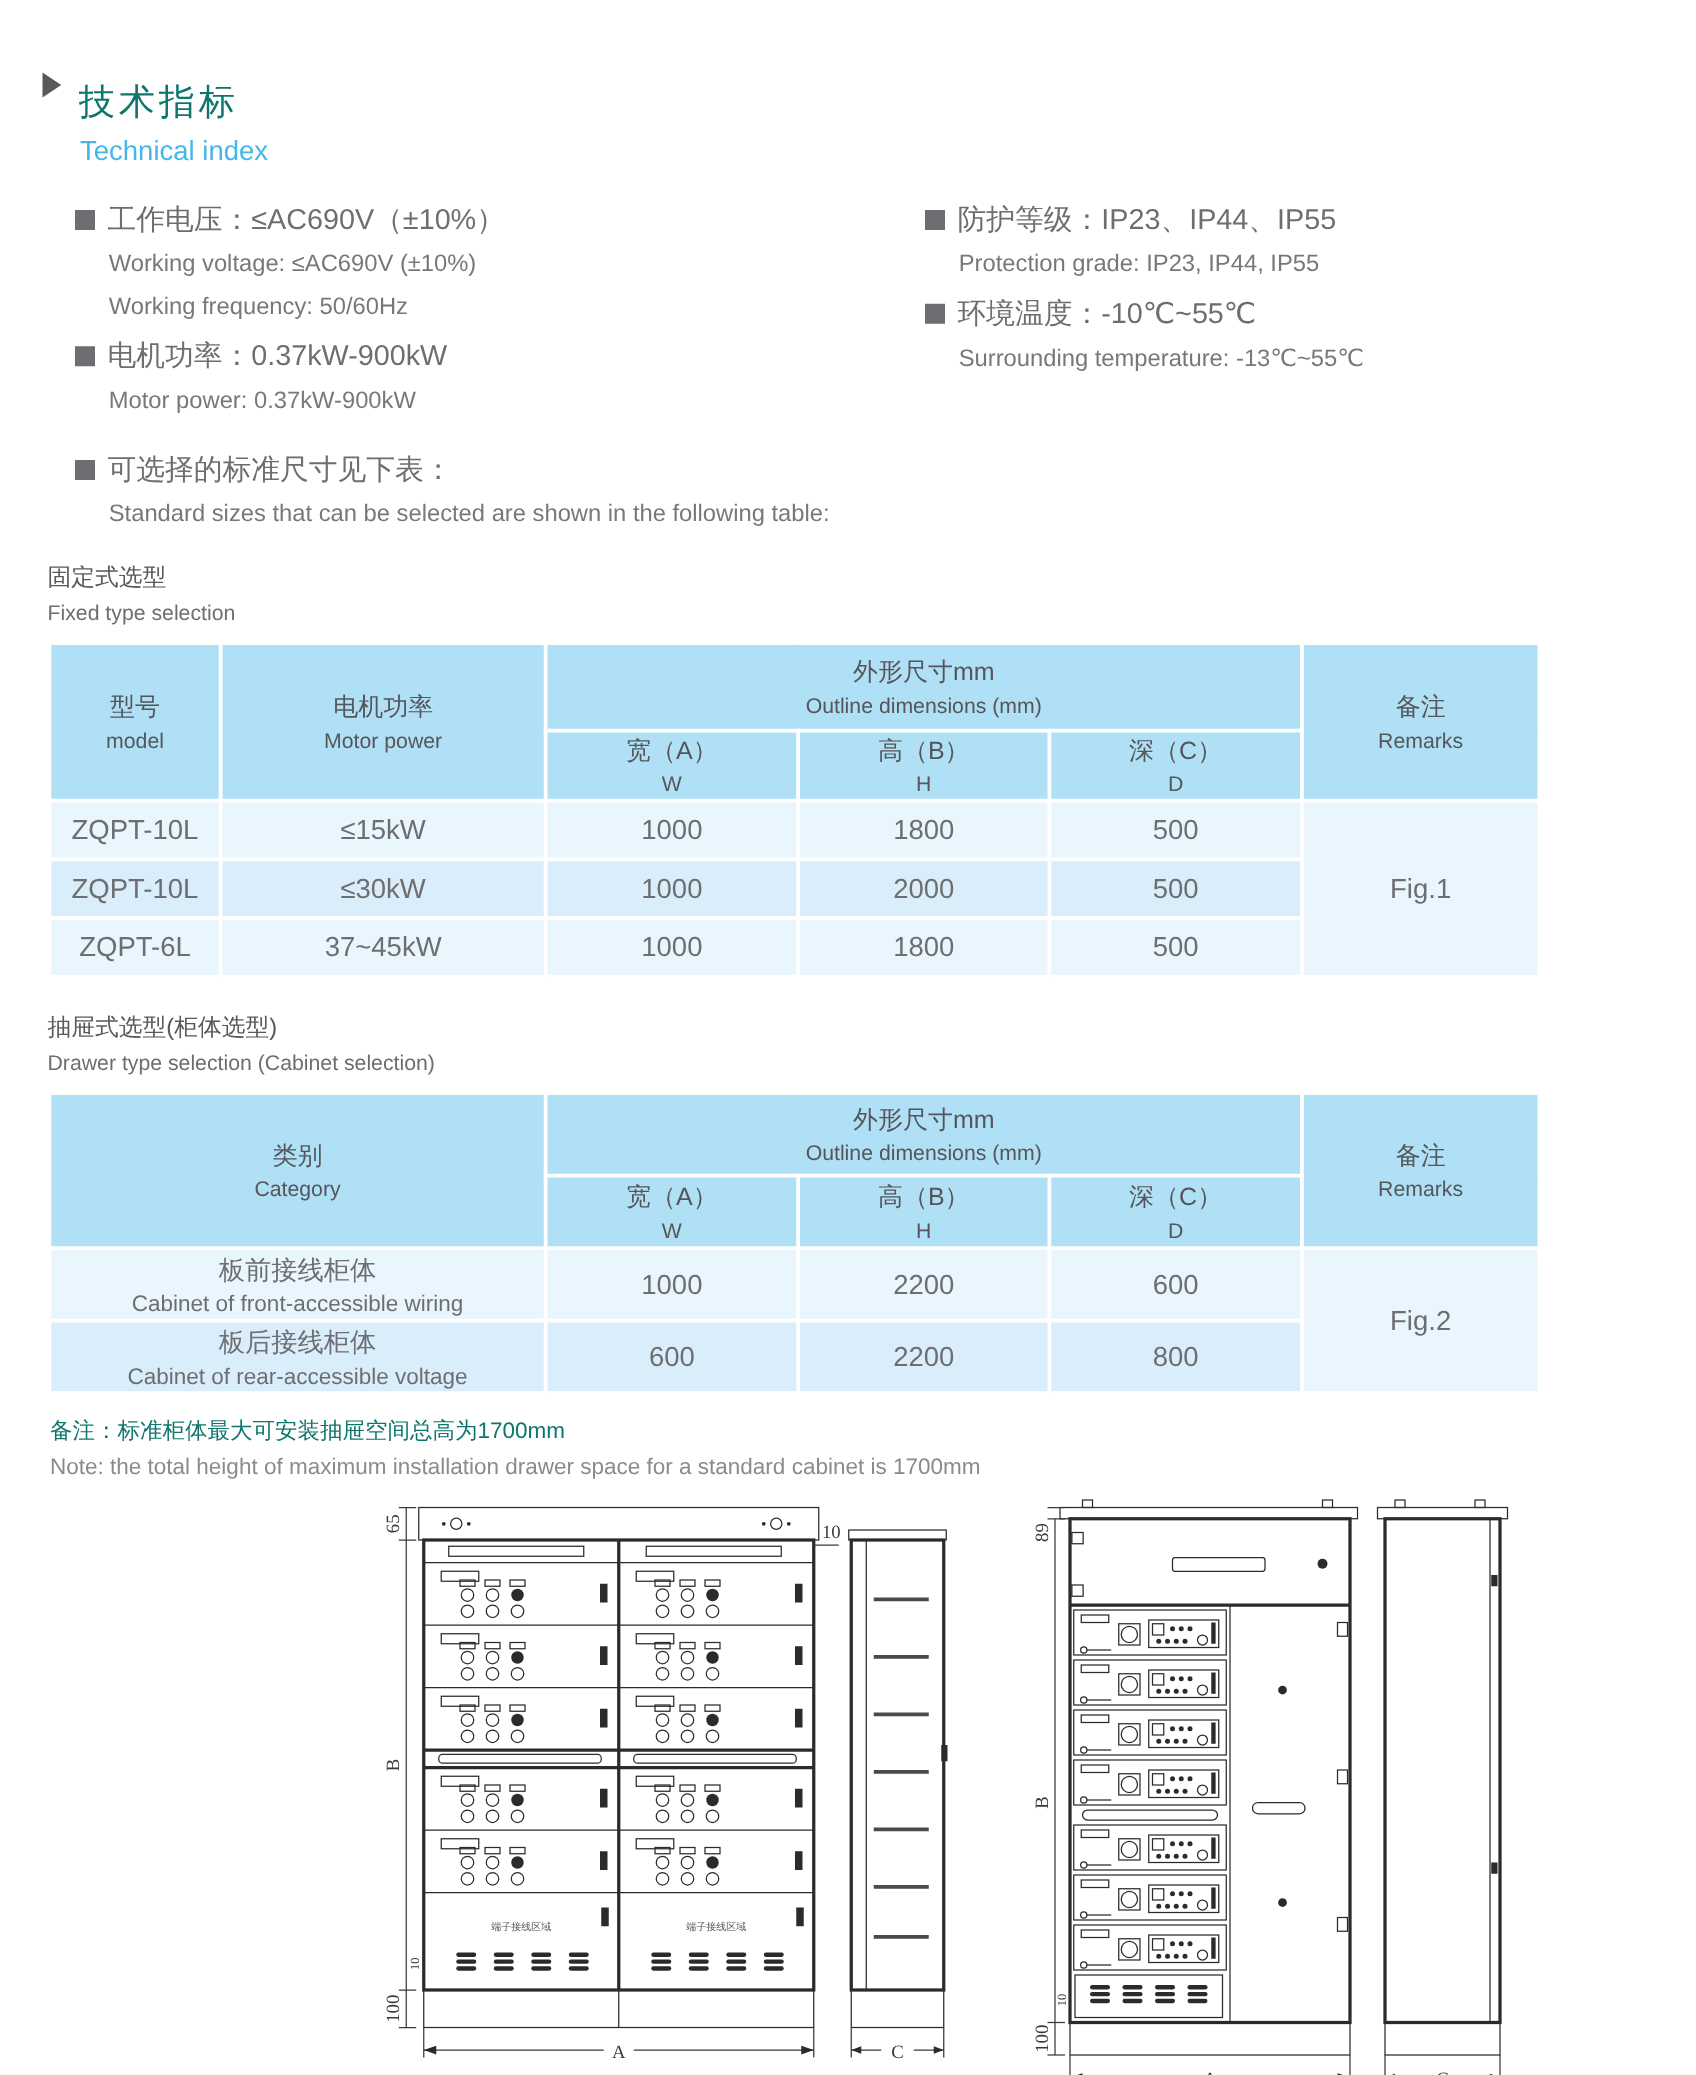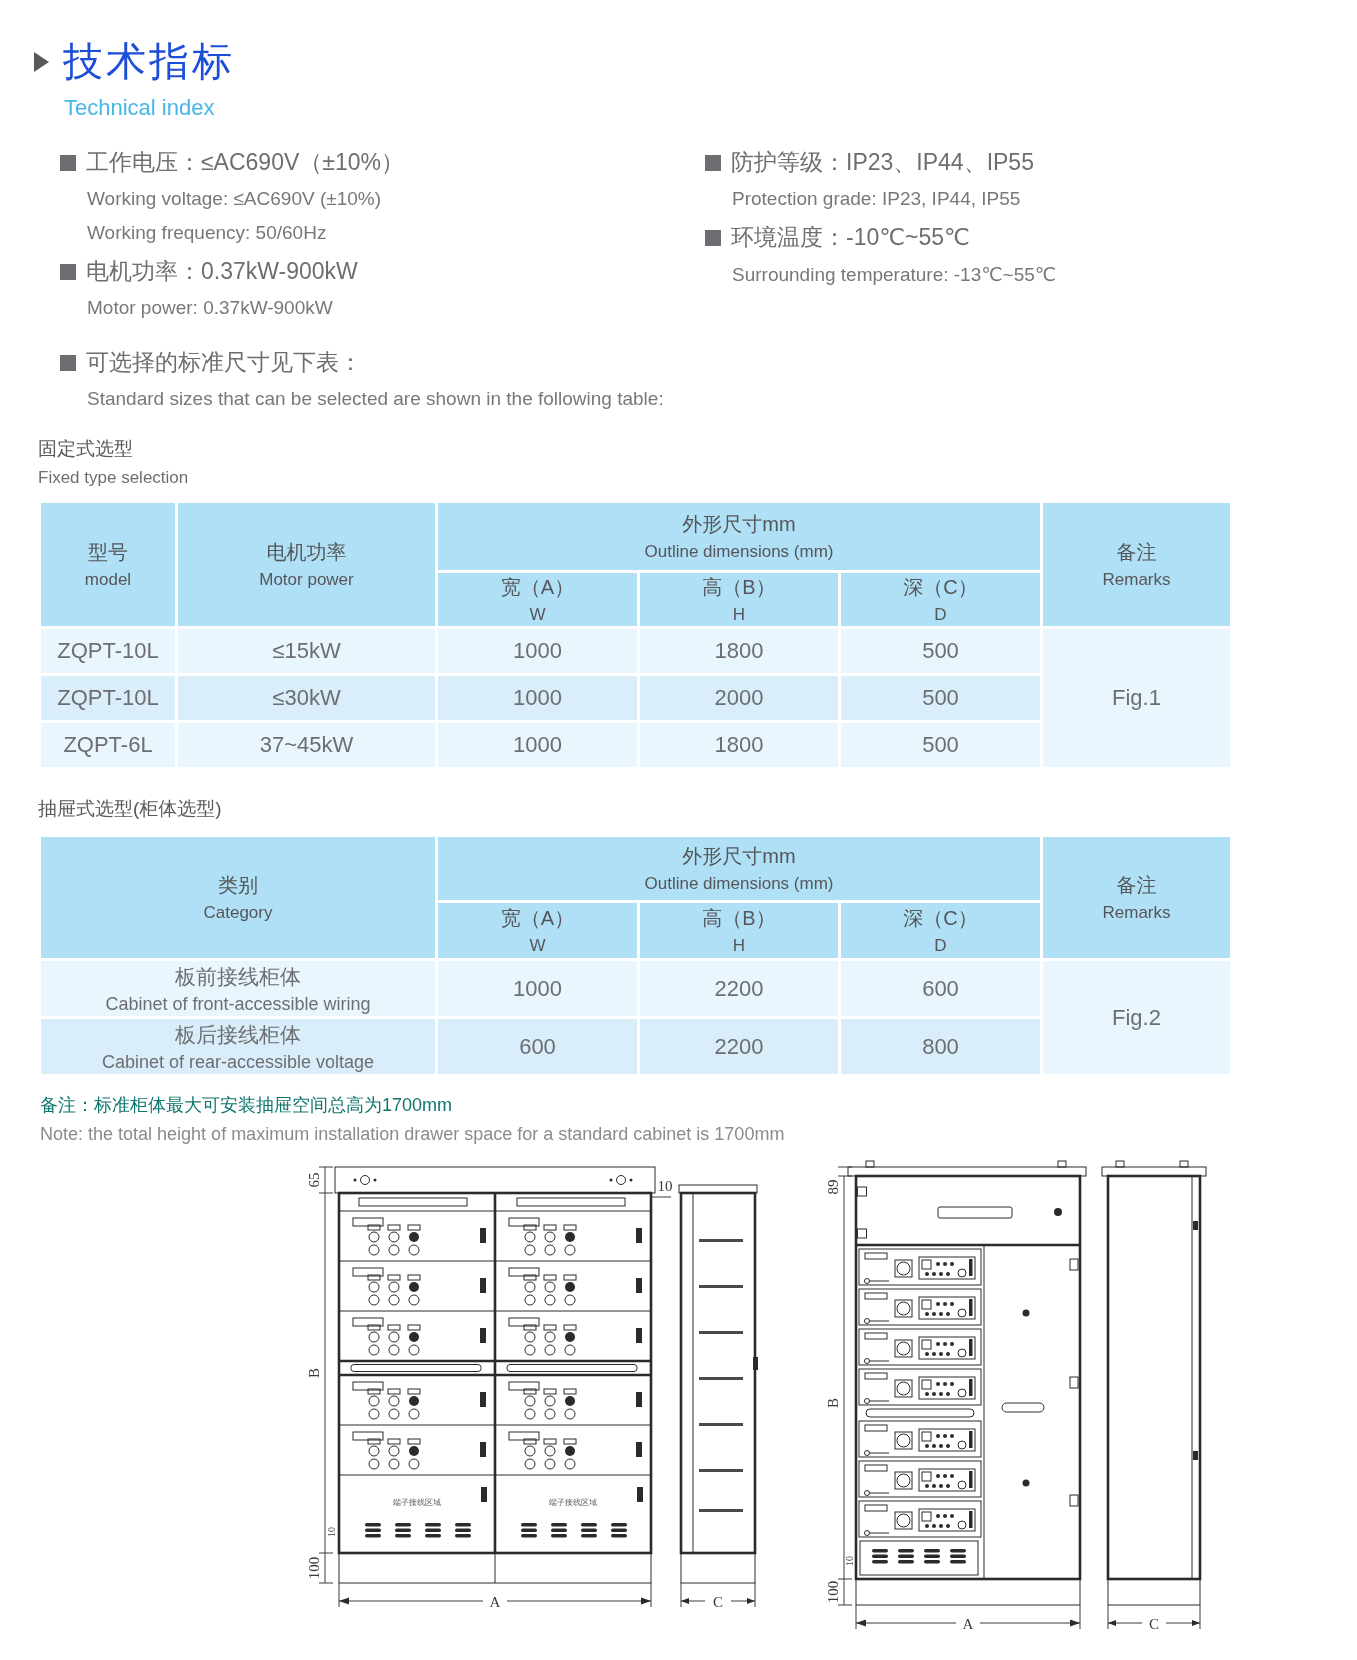--- a/index.html
+++ b/index.html
@@ -3,26 +3,26 @@
 <meta charset="utf-8">
 <style>
   * { margin:0; padding:0; box-sizing:border-box; }
   body { background:#ffffff; font-family:"Liberation Sans","DejaVu Sans",sans-serif; }
   .page { position:relative; width:1357px; height:1660px; background:#fff; overflow:hidden; }
 
   
   .hdr { padding:34px 0 0 34px; }
   .hdr-row { display:flex; align-items:center; }
   .tri { width:0; height:0; border-left:15px solid #58595b; border-top:10px solid transparent; border-bottom:10px solid transparent; margin-right:14px; }
-  .title-zh { font-size:40px; font-weight:400; color:#1d4ed8; letter-spacing:3px; }
+  .title-zh { font-size:29px; font-weight:400; color:#0f766e; letter-spacing:3px;margin-top:28px; }
   .title-en { font-size:22px; color:#45b6e8; margin:6px 0 0 30px; }
 
   
   .specs { margin:26px 0 0 60px; width:1240px; }
-  .spec-cols { display:flex; }
+  .spec-cols { display:flex;gap:35px; }
   .spec-col-l { width:645px; }
   .spec-col-r { flex:1; }
   .spec-item { margin-bottom:12px; }
   .spec-zh { font-size:23px; color:#6d6e71; display:flex; align-items:center; }
   .bullet { display:inline-block; width:16px; height:16px; background:#6d6e71; margin-right:10px; flex:0 0 auto; }
   .spec-en { font-size:19px; color:#77787b; margin:10px 0 0 27px; }
 
   
   .tbl-title { margin:26px 0 0 38px; }
   .tbl-title-zh { font-size:19px; color:#58595b; }
@@ -193,20 +193,21 @@
         <td>37~45kW</td>
         <td>1000</td>
         <td>1800</td>
         <td>500</td>
       </tr>
     </tbody>
   </table>
 
   <div class="tbl-title">
     <div class="tbl-title-zh">抽屉式选型(柜体选型)</div>
+    <div class="tbl-title-en">Drawer type selection (Cabinet selection)</div>
   </div>
 
   <table class="spec-table t2">
     <colgroup>
       <col style="width:397px">
         <col style="width:202px">
         <col style="width:201px">
       <col style="width:202px">
         <col style="width:190px">
     </colgroup>

